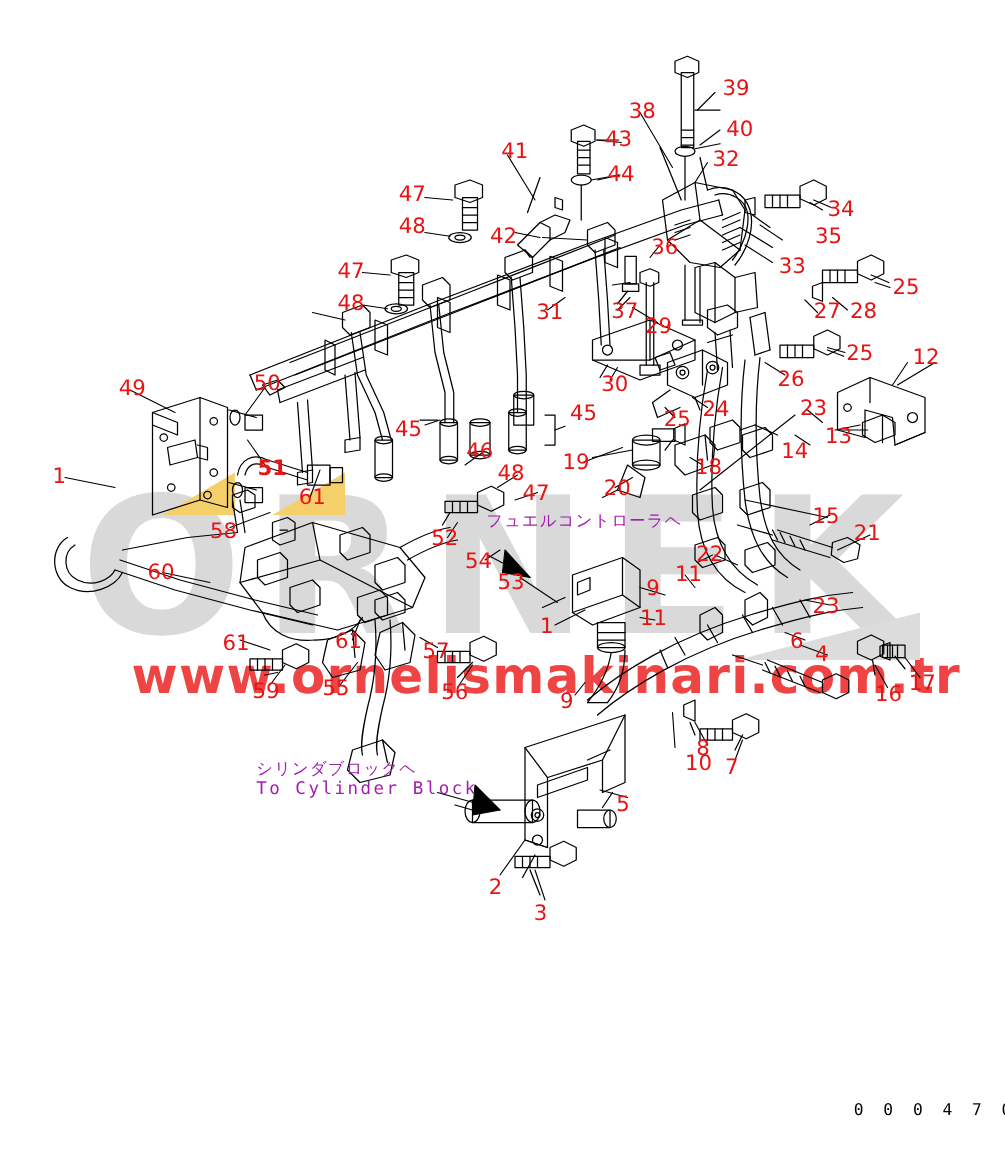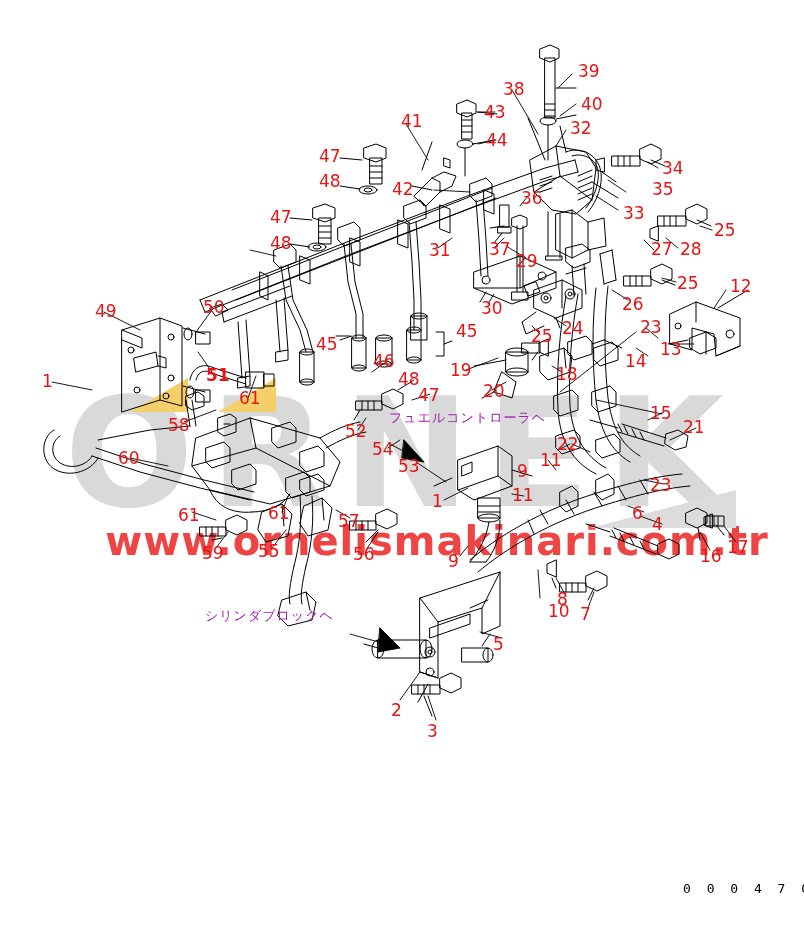--- a/index.html
+++ b/index.html
@@ -644,18 +644,19 @@
       <div class="num" style="left: 391px; top: 702px;">2</div>
       <div class="num" style="left: 427px; top: 723px;">3</div>
     </div>
 
   <div id="annos">
       <div class="anno" style="left: 389px; top: 410px;">
         <span class="jp">フュエルコントローラヘ</span>
       </div>
       <div class="anno" style="left: 205px; top: 608px;">
         <span class="jp">シリンダブロックヘ</span>
+        <span class="en">To Cylinder Block</span>
       </div>
     </div>
 
   <div class="partno" style="left:683px;top:881px;">0 0 0 4 7 0 1 0</div>
 
 </div>
 
 </body></html>

